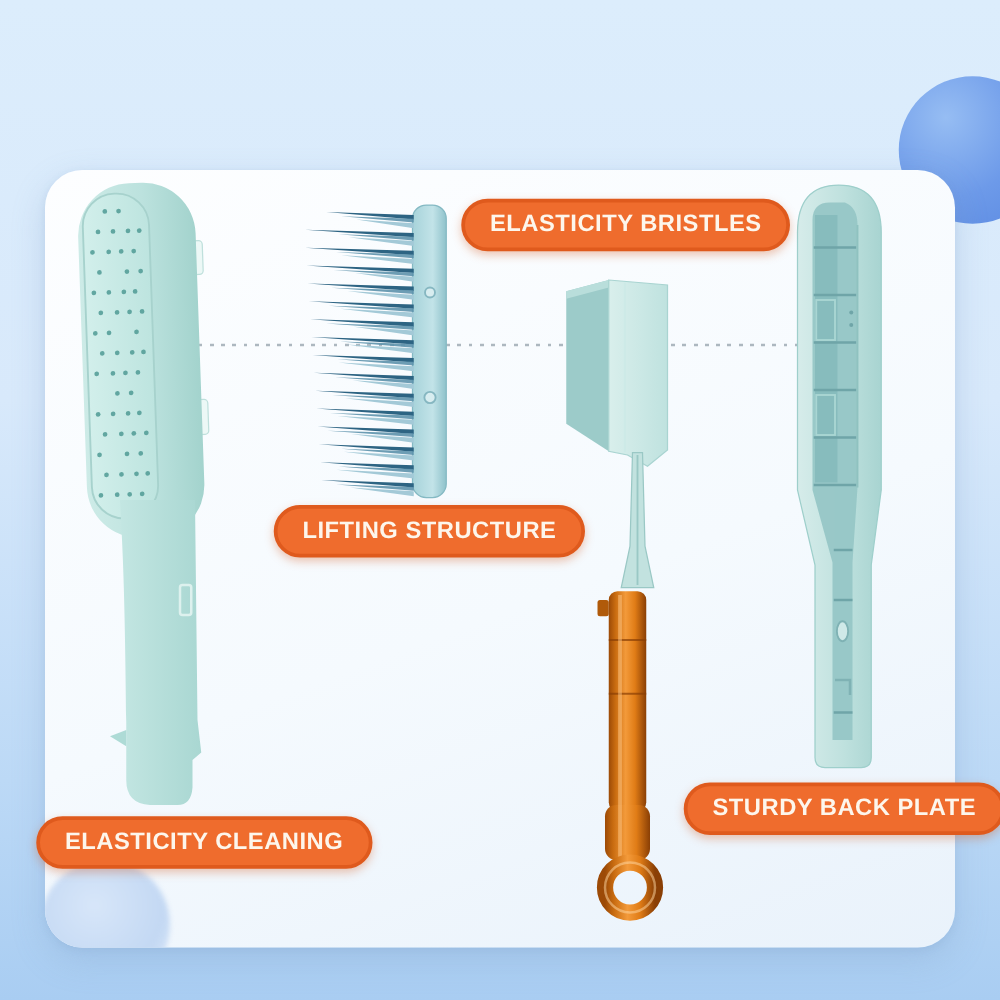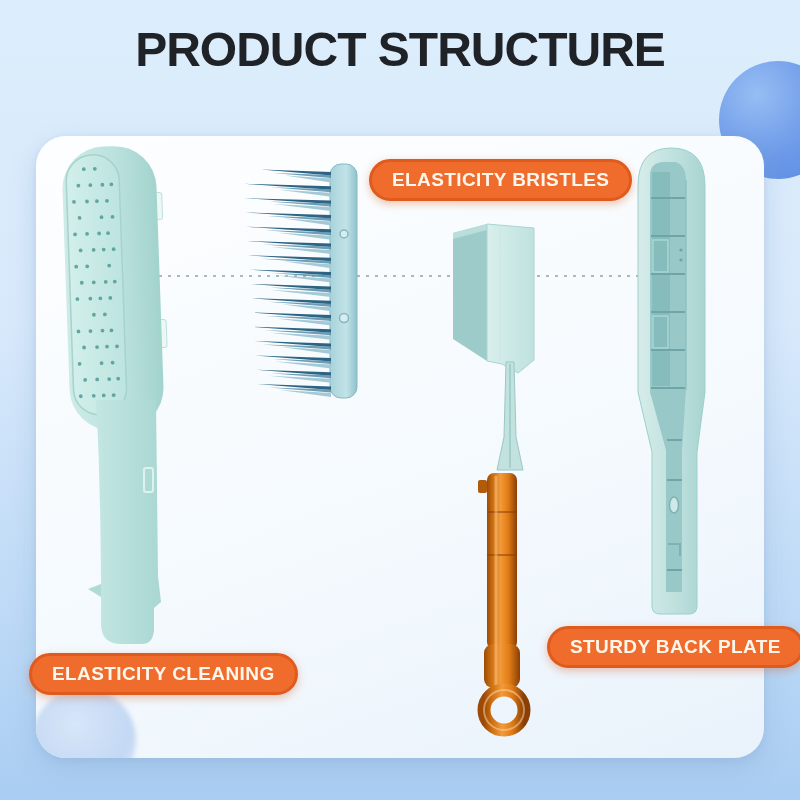--- a/index.html
+++ b/index.html
@@ -34,21 +34,20 @@
   #pill-telescopic{left:29px;top:653px;}
   #pill-sturdy{left:547px;top:626px;}
 </style>
 </head>
 <body>
 
 <div class="stage">
 
   <div class="circle-tr"></div>
 
-  <div class="title">PRODUCT STRUCTURE</div>
 
   <div class="card">
     <div class="card-clip">
       <div class="circle-bl"></div>
     </div>
   </div>
 
   <div class="dashes"></div>
 
   <svg id="brush-svg" class="comp" width="150" height="512" viewBox="0 0 150 512">
@@ -253,20 +252,23 @@
     <line x1="64" y1="40" x2="64" y2="250" stroke="#8fc2c0" stroke-width="1.5"></line>
     <circle cx="59" cy="110" r="1.6" fill="#6fa5a8"></circle>
       <circle cx="59" cy="120" r="1.6" fill="#6fa5a8"></circle>
     <ellipse cx="52" cy="365" rx="4.5" ry="8" fill="#cfe9e8" stroke="#7fb2b4" stroke-width="1.5"></ellipse>
     <path d="M46,404 L58,404 L58,416" fill="none" stroke="#7fb2b4" stroke-width="2"></path>
   </svg>
 
   <div class="pill" id="pill-elasticity">
     <span>ELASTICITY BRISTLES</span>
   </div>
+  <div class="pill" id="pill-lifting">
+    <span>LIFTING STRUCTURE</span>
+  </div>
   <div class="pill" id="pill-telescopic">
     <span>ELASTICITY CLEANING</span>
   </div>
   <div class="pill" id="pill-sturdy">
     <span>STURDY BACK PLATE</span>
   </div>
 
 </div>
 
 </body></html>

